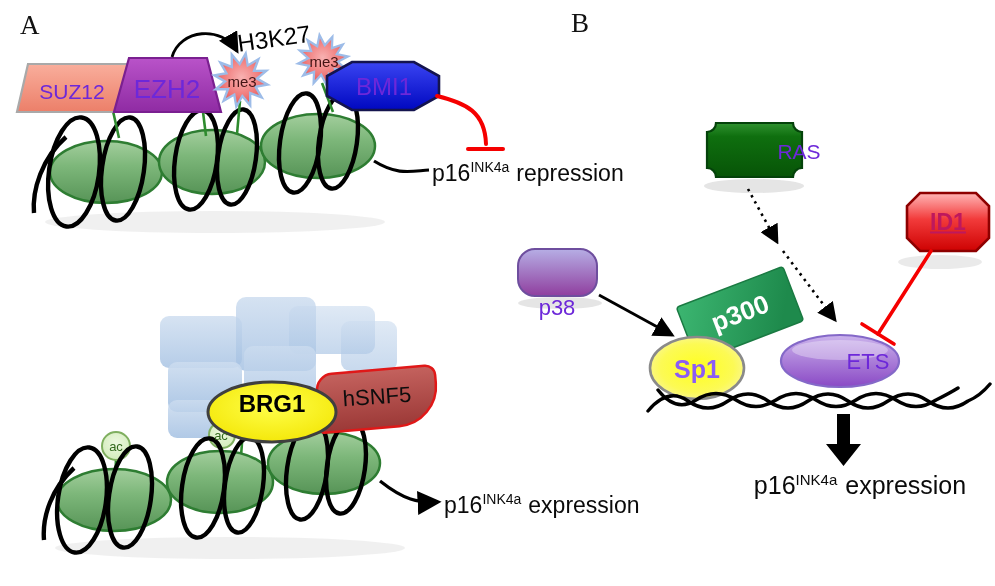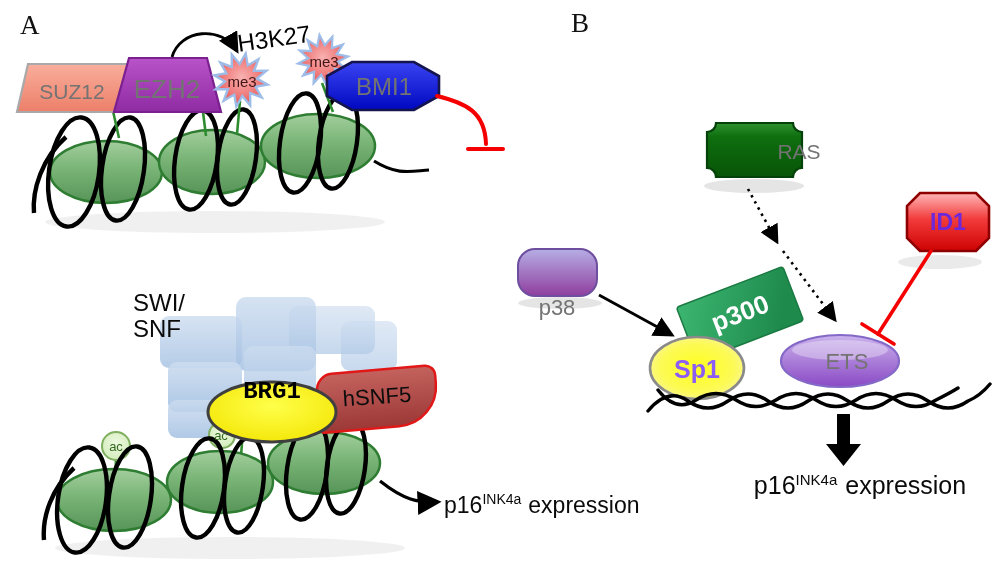--- a/index.html
+++ b/index.html
@@ -4,39 +4,39 @@
 <style>
   html,body { margin:0; padding:0; background:#fff; }
   .stage {
     position:relative; width:995px; height:586px; background:#ffffff;
     font-family:"Liberation Sans", sans-serif; overflow:hidden;
   }
   svg.layer { position:absolute; left:0; top:0; }
   .lbl { position:absolute; transform:translate(-50%,-50%); white-space:nowrap; line-height:1; }
   .lbl-left { position:absolute; white-space:nowrap; line-height:1; }
   .panel-letter { font-family:"Liberation Serif", serif; font-size:27px; color:#111; }
-  .white { color:#737373; }
+  .white { color:#6d28d9; }
   .suz12 { font-size:21px; }
   .ezh2  { font-size:26px; }
   .h3k27 { font-size:24px; color:#000; transform-origin:left top; transform:rotate(-8deg); }
   .me3   { font-size:15px; color:#441414; }
   .bmi1  { font-size:24px;text-align:right; }
   .generesult { font-size:23px; color:#0a0a0a; }
   .generesult sup { font-size:14px; }
   .generesult .word { margin-left:7px; }
   .swisnf { font-size:24px; color:#0a0a0a; line-height:26px; }
   .brg1 { font-size:24px; font-weight:bold; color:#000; }
   .hsnf5 { font-size:22px; color:#0d0d0d; transform:translate(-50%,-50%) rotate(-4deg); }
   .ac { font-size:13px; color:#33691e; }
   .ras { font-size:21px; }
   .p38 { font-size:22px; }
   .p300 { font-size:26px; font-weight:bold; color:#fff; transform:translate(-50%,-50%) rotate(-21deg); }
   .sp1 { font-size:25px; font-weight:bold; color:#8b5cf6; }
   .ets { font-size:22px; }
-  .id1 { font-size:23px; font-weight:bold; color:#6d28d9; }
+  .id1 { font-size:23px; font-weight:bold; color:#be185d;text-decoration:underline; }
   .generesult-b { font-size:25px; color:#0a0a0a; transform:translateX(-50%); }
   .generesult-b sup { font-size:15px; }
   .generesult-b .word { margin-left:8px; }
 </style>
 </head>
 <body>
 
 <div class="stage">
 
 <svg class="layer" width="995" height="586" viewBox="0 0 995 586">
@@ -229,38 +229,37 @@
 <div class="lbl-left panel-letter" style="left:20px; top:12px;">A</div>
 <div class="lbl-left panel-letter" style="left:571px; top:10px;">B</div>
 
 <div class="lbl white suz12" style="left:72px; top:91px;">SUZ12</div>
 <div class="lbl white ezh2" style="left:167px; top:89px;">EZH2</div>
 <div class="lbl-left h3k27" style="left:236px; top:32px;">H3K27</div>
 <div class="lbl me3" style="left:242px; top:81px;">me3</div>
 <div class="lbl me3" style="left:324px; top:61px;">me3</div>
 <div class="lbl white bmi1" style="left:384px; top:87px;">BMI1</div>
 
-
-<div class="lbl-left swisnf" style="left:133px; top:290px;">
-  <div>SWI/</div>
-  <div>SNF</div>
-</div>
-<div class="lbl brg1" style="left:272px; top:392px;font-family:Liberation Mono, monospace;">BRG1</div>
+<div class="lbl-left generesult" style="left:432px; top:160px;">
+  <span>p16</span><sup>INK4a</sup><span class="word">repression</span>
+</div>
+
+<div class="lbl brg1" style="left:272px; top:404px;">BRG1</div>
 <div class="lbl hsnf5" style="left:377px; top:397px;">hSNF5</div>
 <div class="lbl ac" style="left:116px; top:446px;">ac</div>
 <div class="lbl ac" style="left:221px; top:435px;">ac</div>
 
 <div class="lbl-left generesult" style="left:444px; top:492px;">
   <span>p16</span><sup>INK4a</sup><span class="word">expression</span>
 </div>
 
 <div class="lbl white ras" style="left:754px; top:151px;margin-left:45px;">RAS</div>
 <div class="lbl white p38" style="left:557px; top:272px;margin-top:36px;">p38</div>
 <div class="lbl p300" style="left:740px; top:313px;">p300</div>
 <div class="lbl sp1" style="left:697px; top:369px;">Sp1</div>
-<div class="lbl white ets" style="left:847px; top:362px;">ETS</div>
+<div class="lbl white ets" style="left:868px; top:362px;">ETS</div>
 <div class="lbl id1" style="left:948px; top:222px;">ID1</div>
 
 <div class="lbl-left generesult-b" style="left:860px; top:472px;">
   <span>p16</span><sup>INK4a</sup><span class="word">expression</span>
 </div>
 
 </div>
 
 </body></html>

